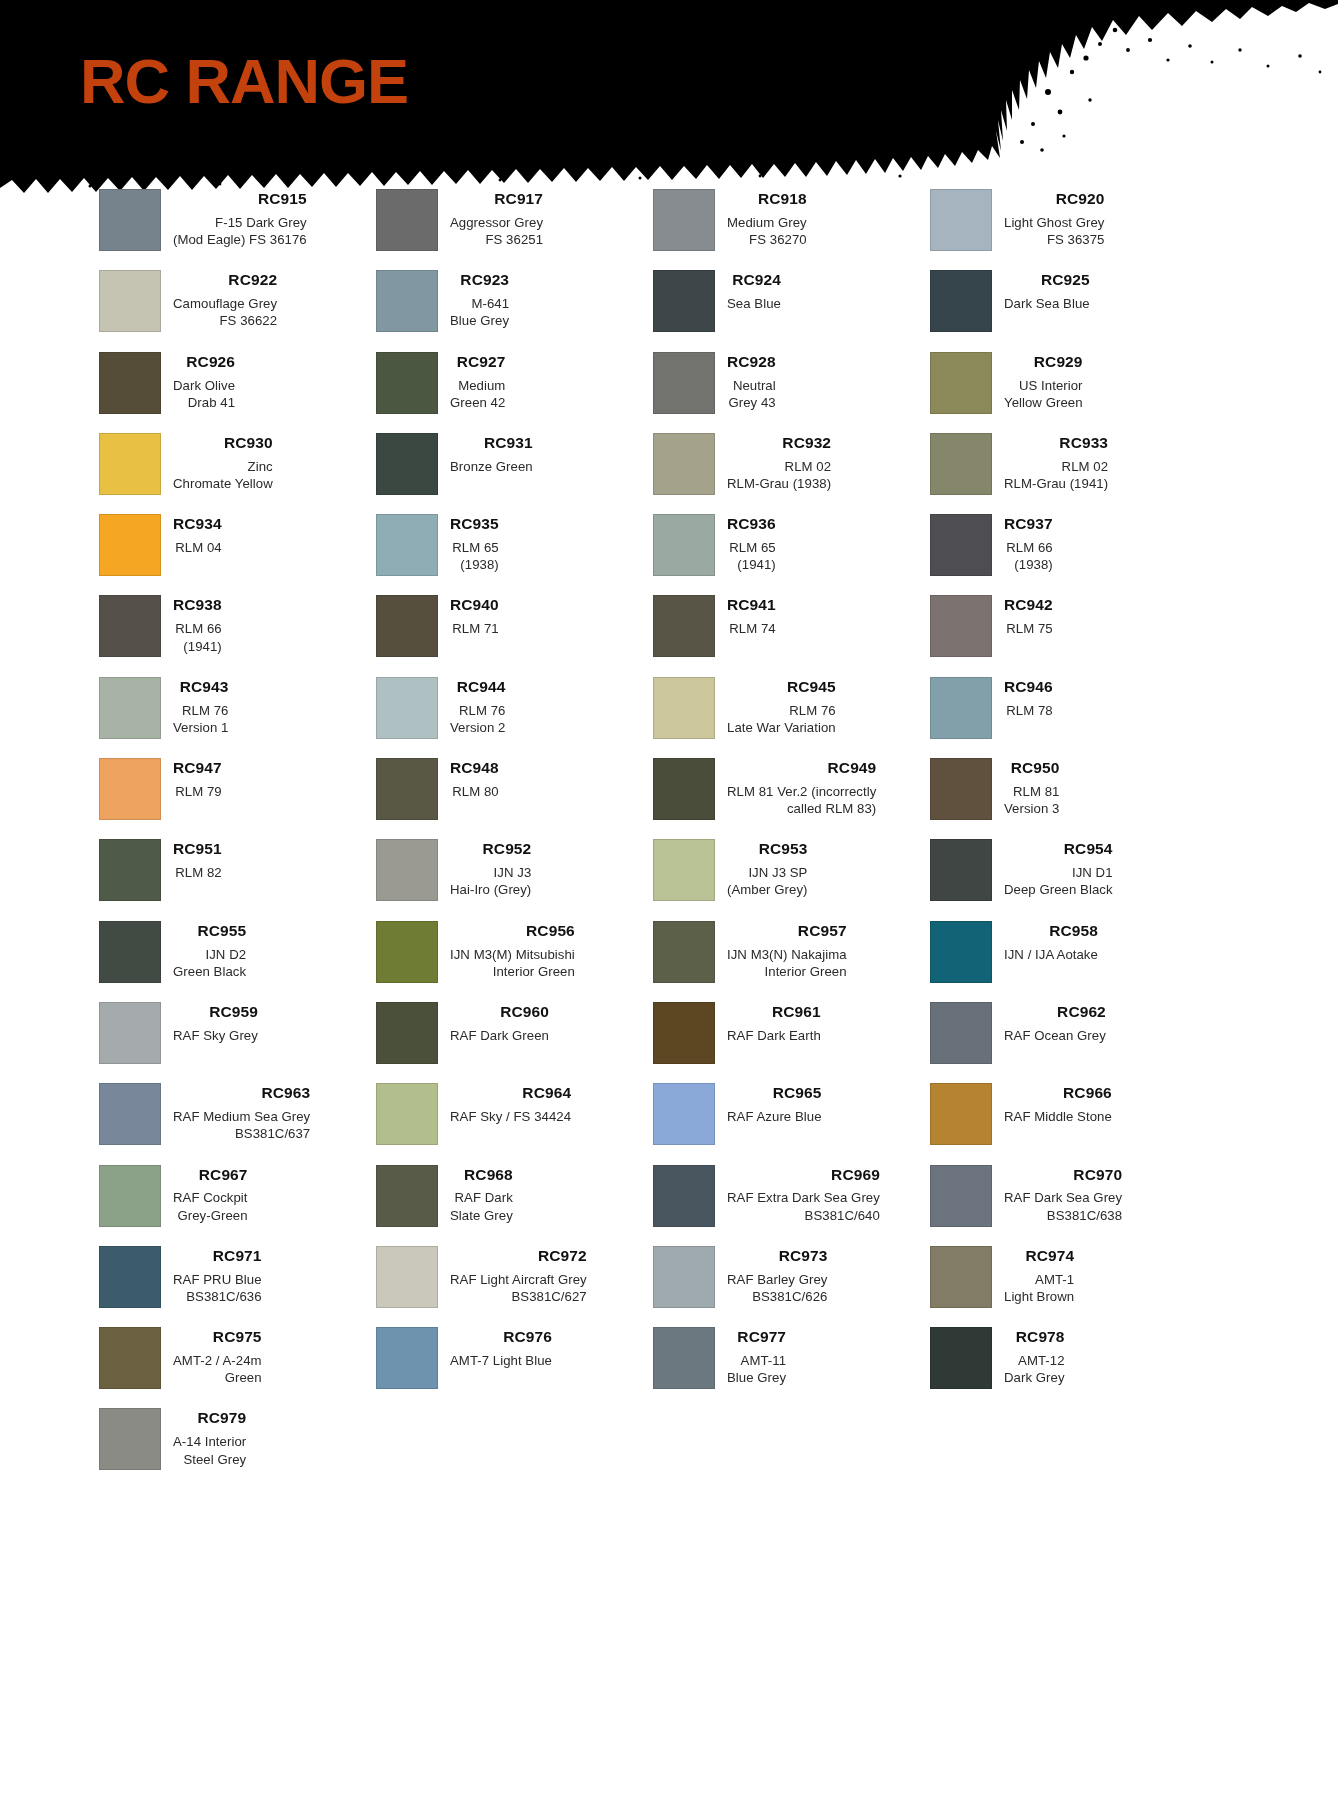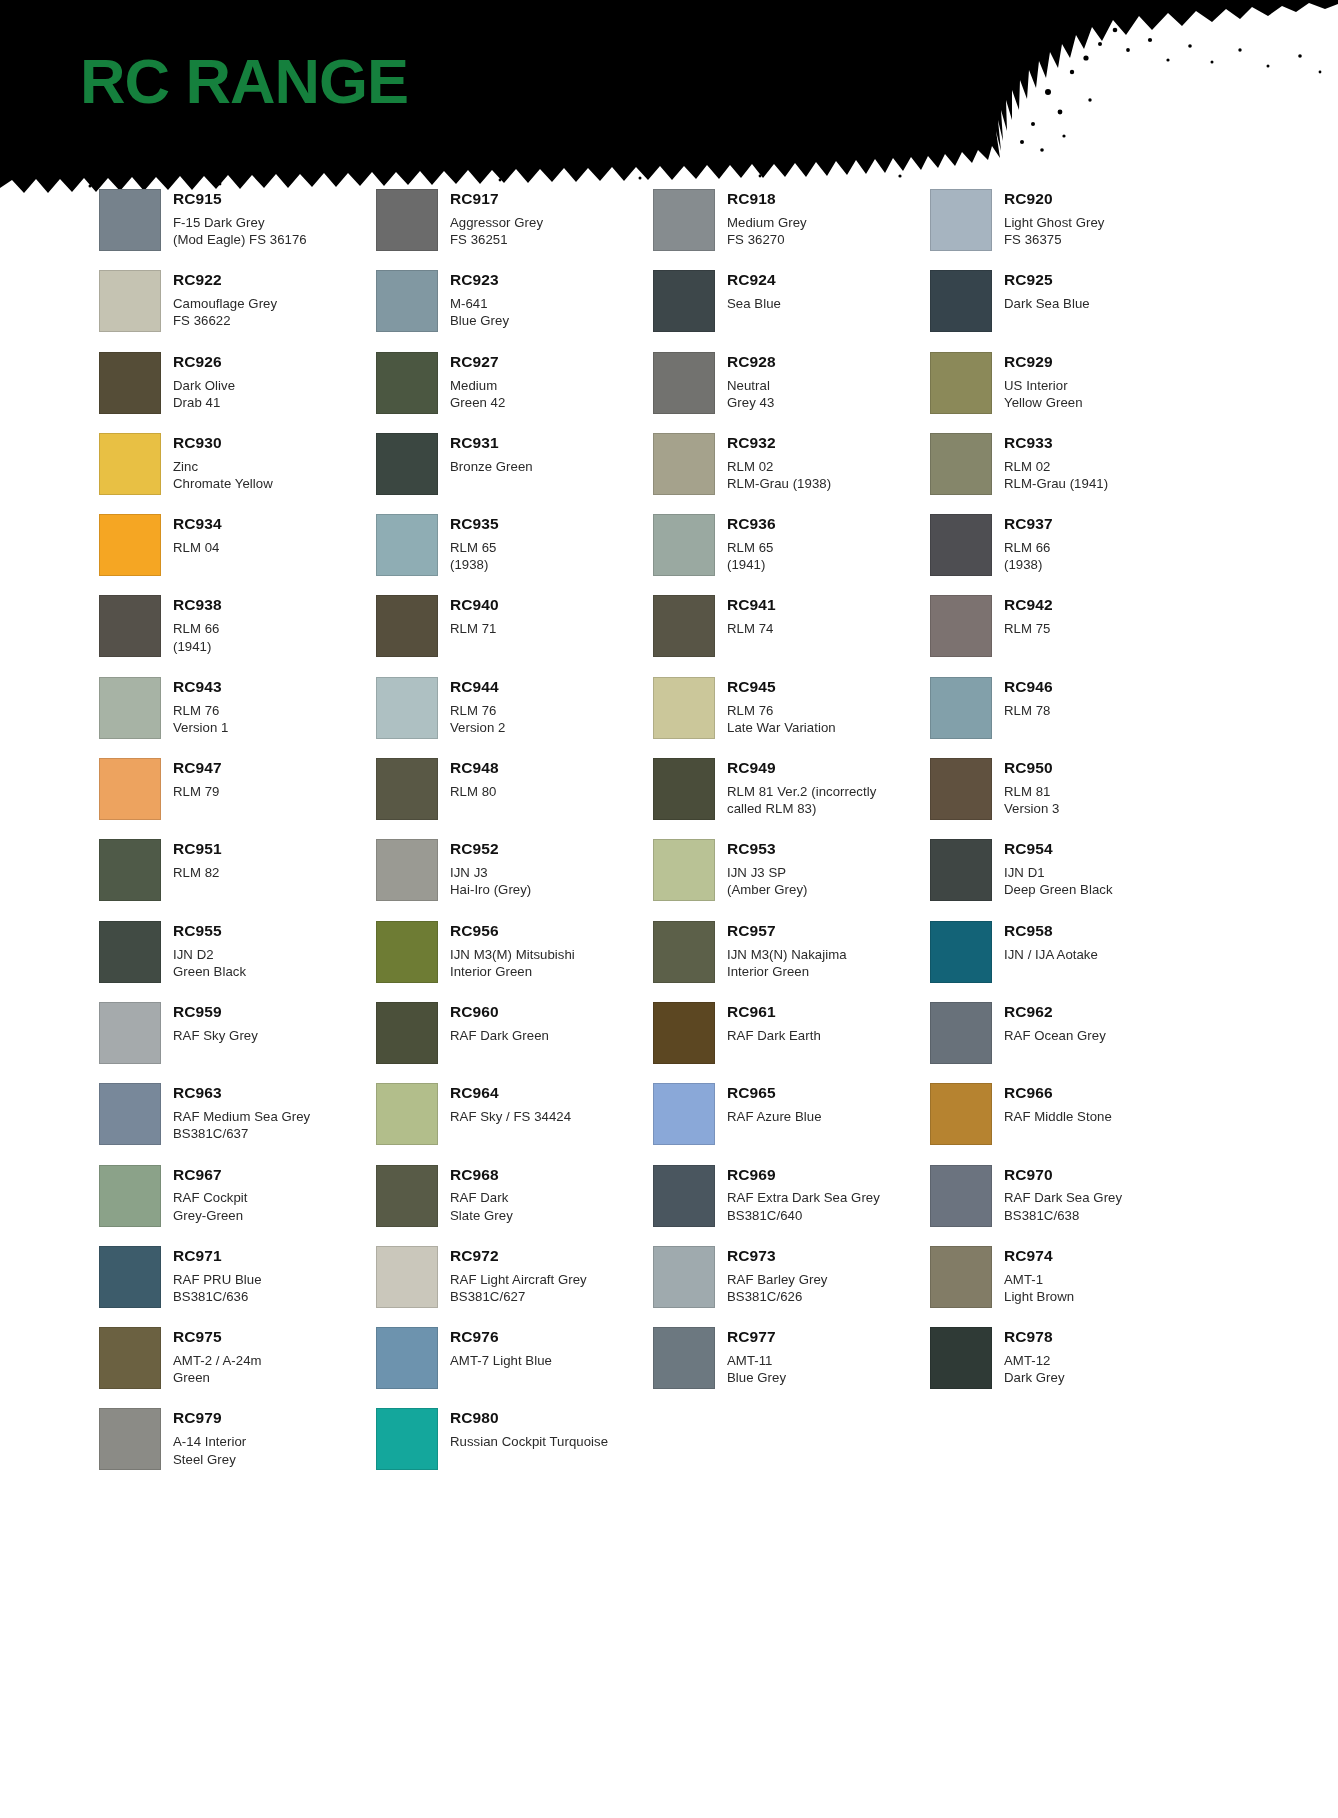--- a/index.html
+++ b/index.html
@@ -26,40 +26,41 @@
     height: 210px;
     overflow: hidden;
     pointer-events: none;
   }
   .header svg { display: block; width: 1338px; height: 210px; }
 
   .title {
     position: absolute;
     left: 80px;
     top: 50px;
-    color: #15803d;
+    color: #c2410c;
     font-size: 63px;
     font-weight: 800;
     letter-spacing: -1px;
     line-height: 1;
     font-family: "Liberation Sans", sans-serif;
     z-index: 5;
   }
 
   
   .grid {
     position: absolute;
     left: 99px;
     top: 189px;
     width: 1160px;
     display: grid;
     grid-template-columns: repeat(4, 277px);
     grid-auto-rows: 81.3px;
     column-gap: 0px;
     row-gap: 0px;
+    text-align: right;
   }
   .cell {
     display: flex;
     align-items: flex-start;
     gap: 12px;
   }
   .chip {
     width: 62px;
     height: 62px;
     flex: 0 0 62px;
@@ -601,22 +602,15 @@
         </div>
       </div>
       <div class="cell">
         <div class="chip" style="background: rgb(139, 139, 134);"></div>
         <div class="meta">
           <div class="code">RC979</div>
           <div class="desc">A-14 Interior
 Steel Grey</div>
         </div>
       </div>
-      <div class="cell">
-        <div class="chip" style="background: rgb(20, 167, 156);"></div>
-        <div class="meta">
-          <div class="code">RC980</div>
-          <div class="desc">Russian Cockpit Turquoise</div>
-        </div>
-      </div>
     </div>
 
 </div>
 
 </body></html>

